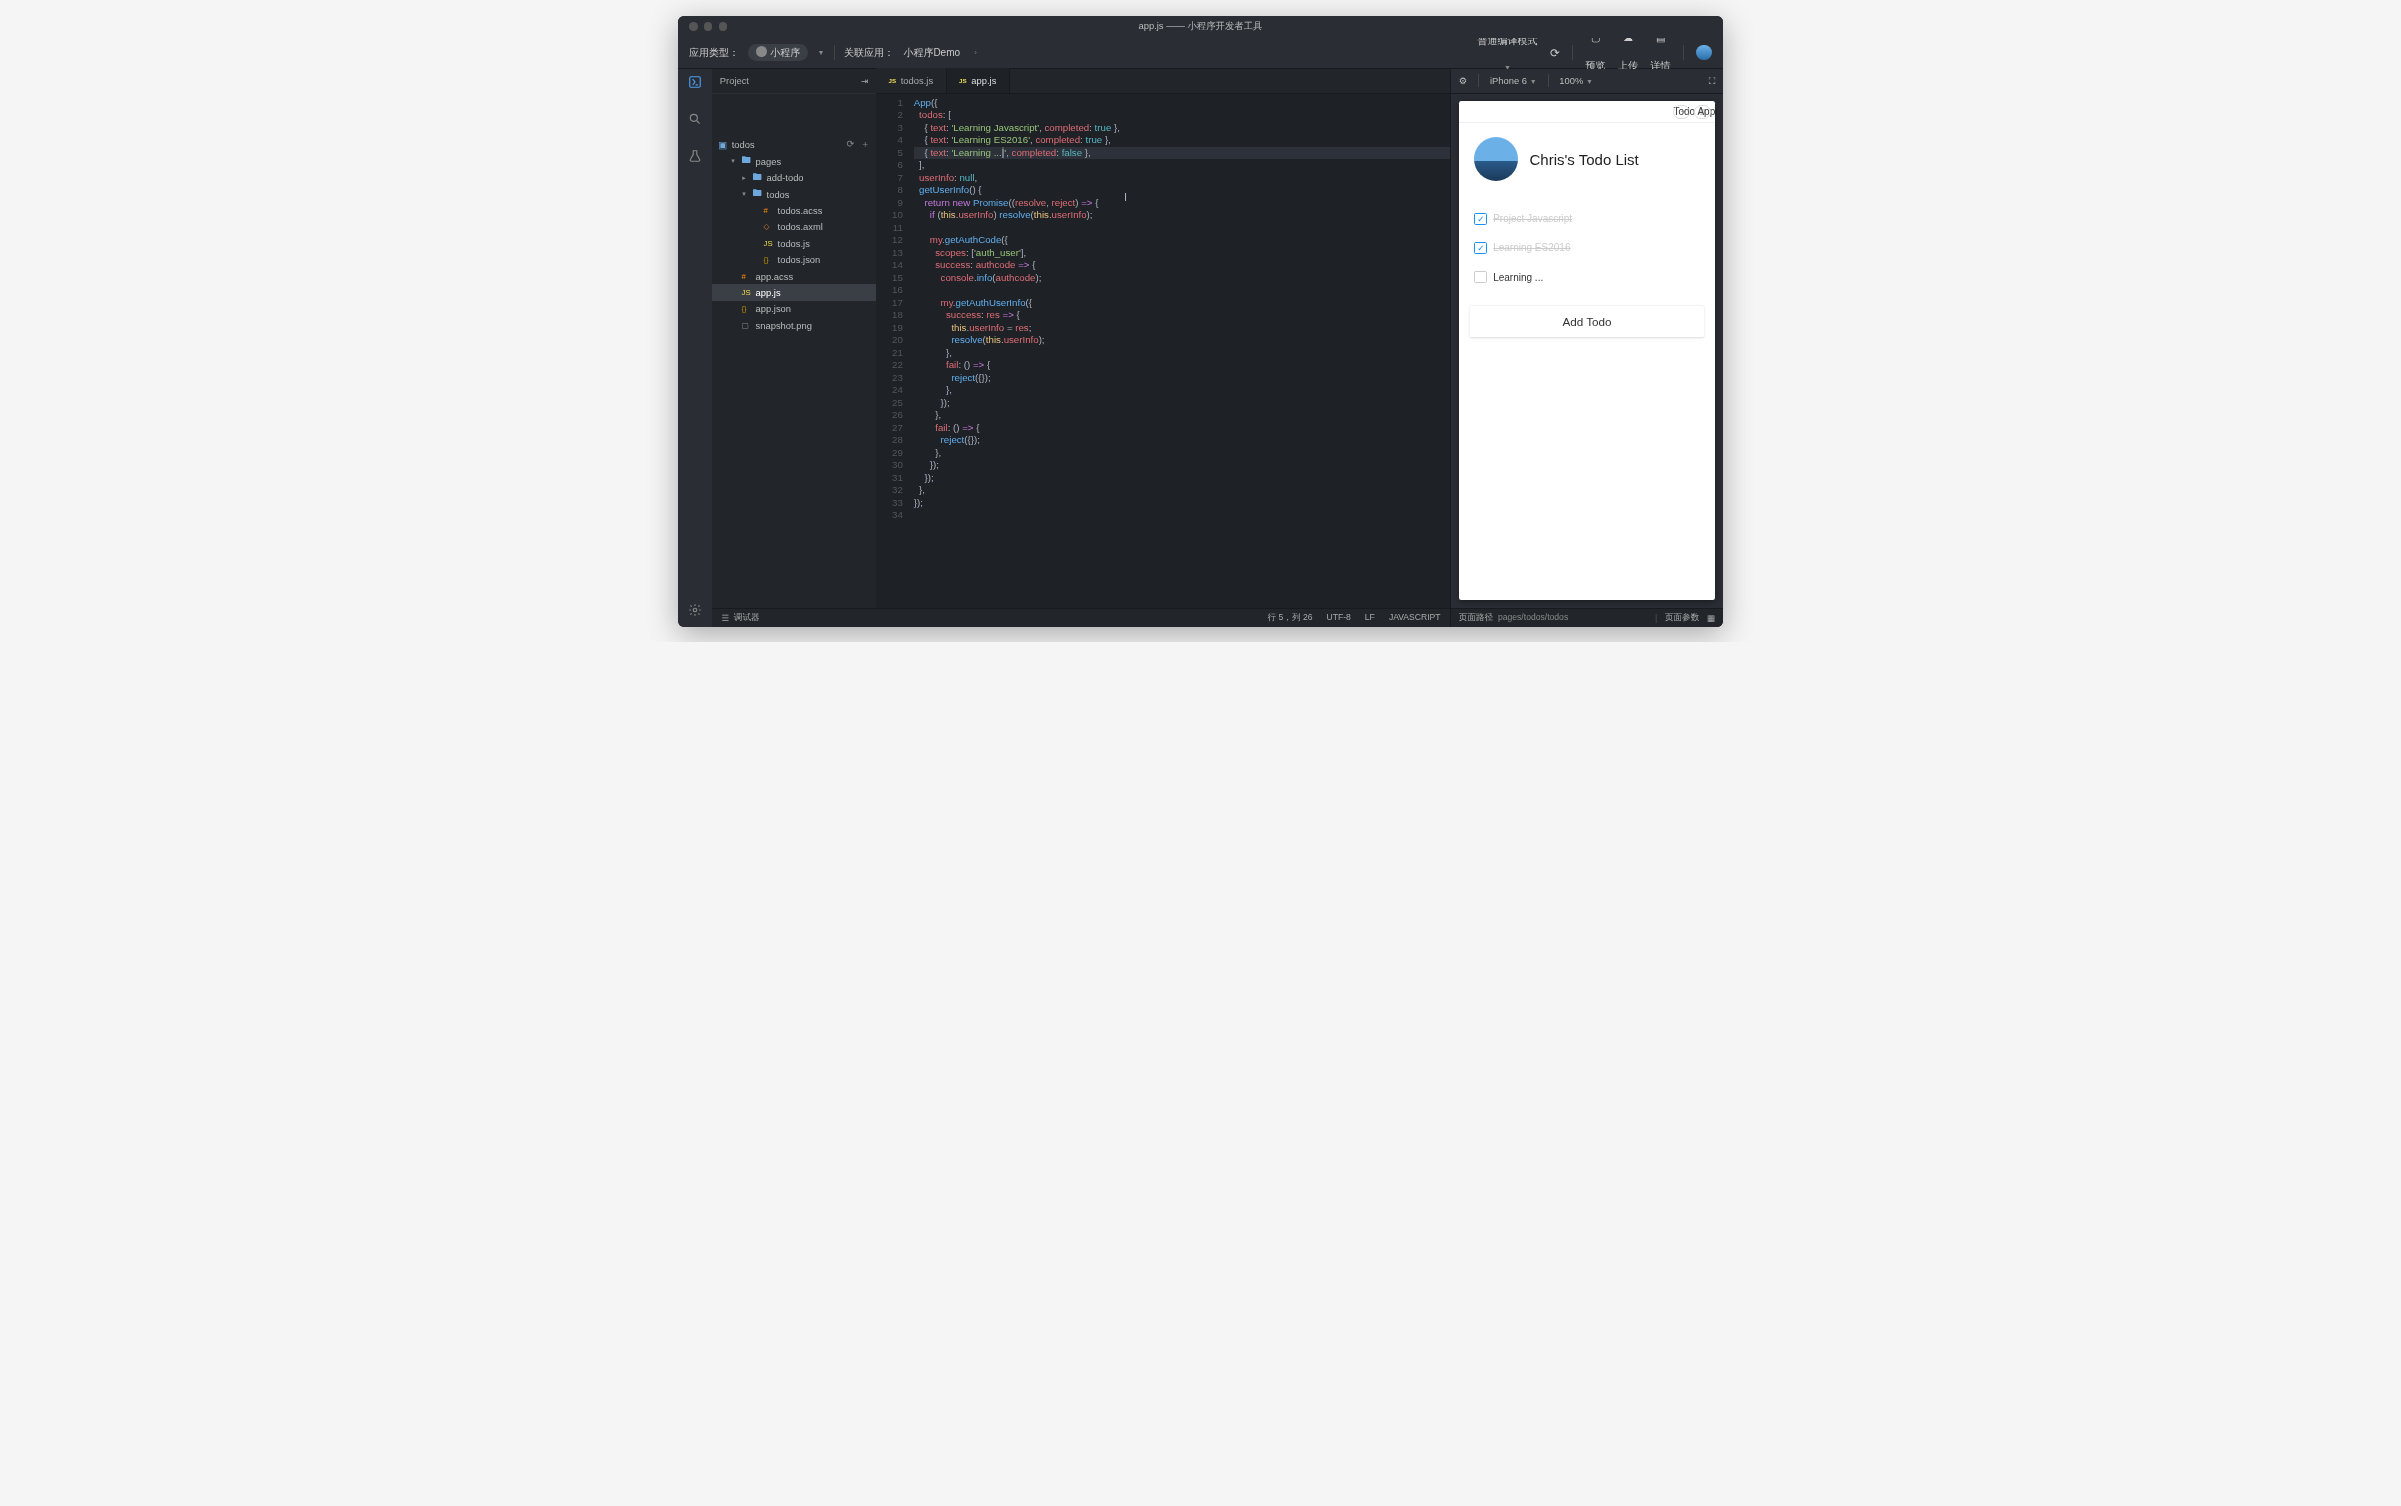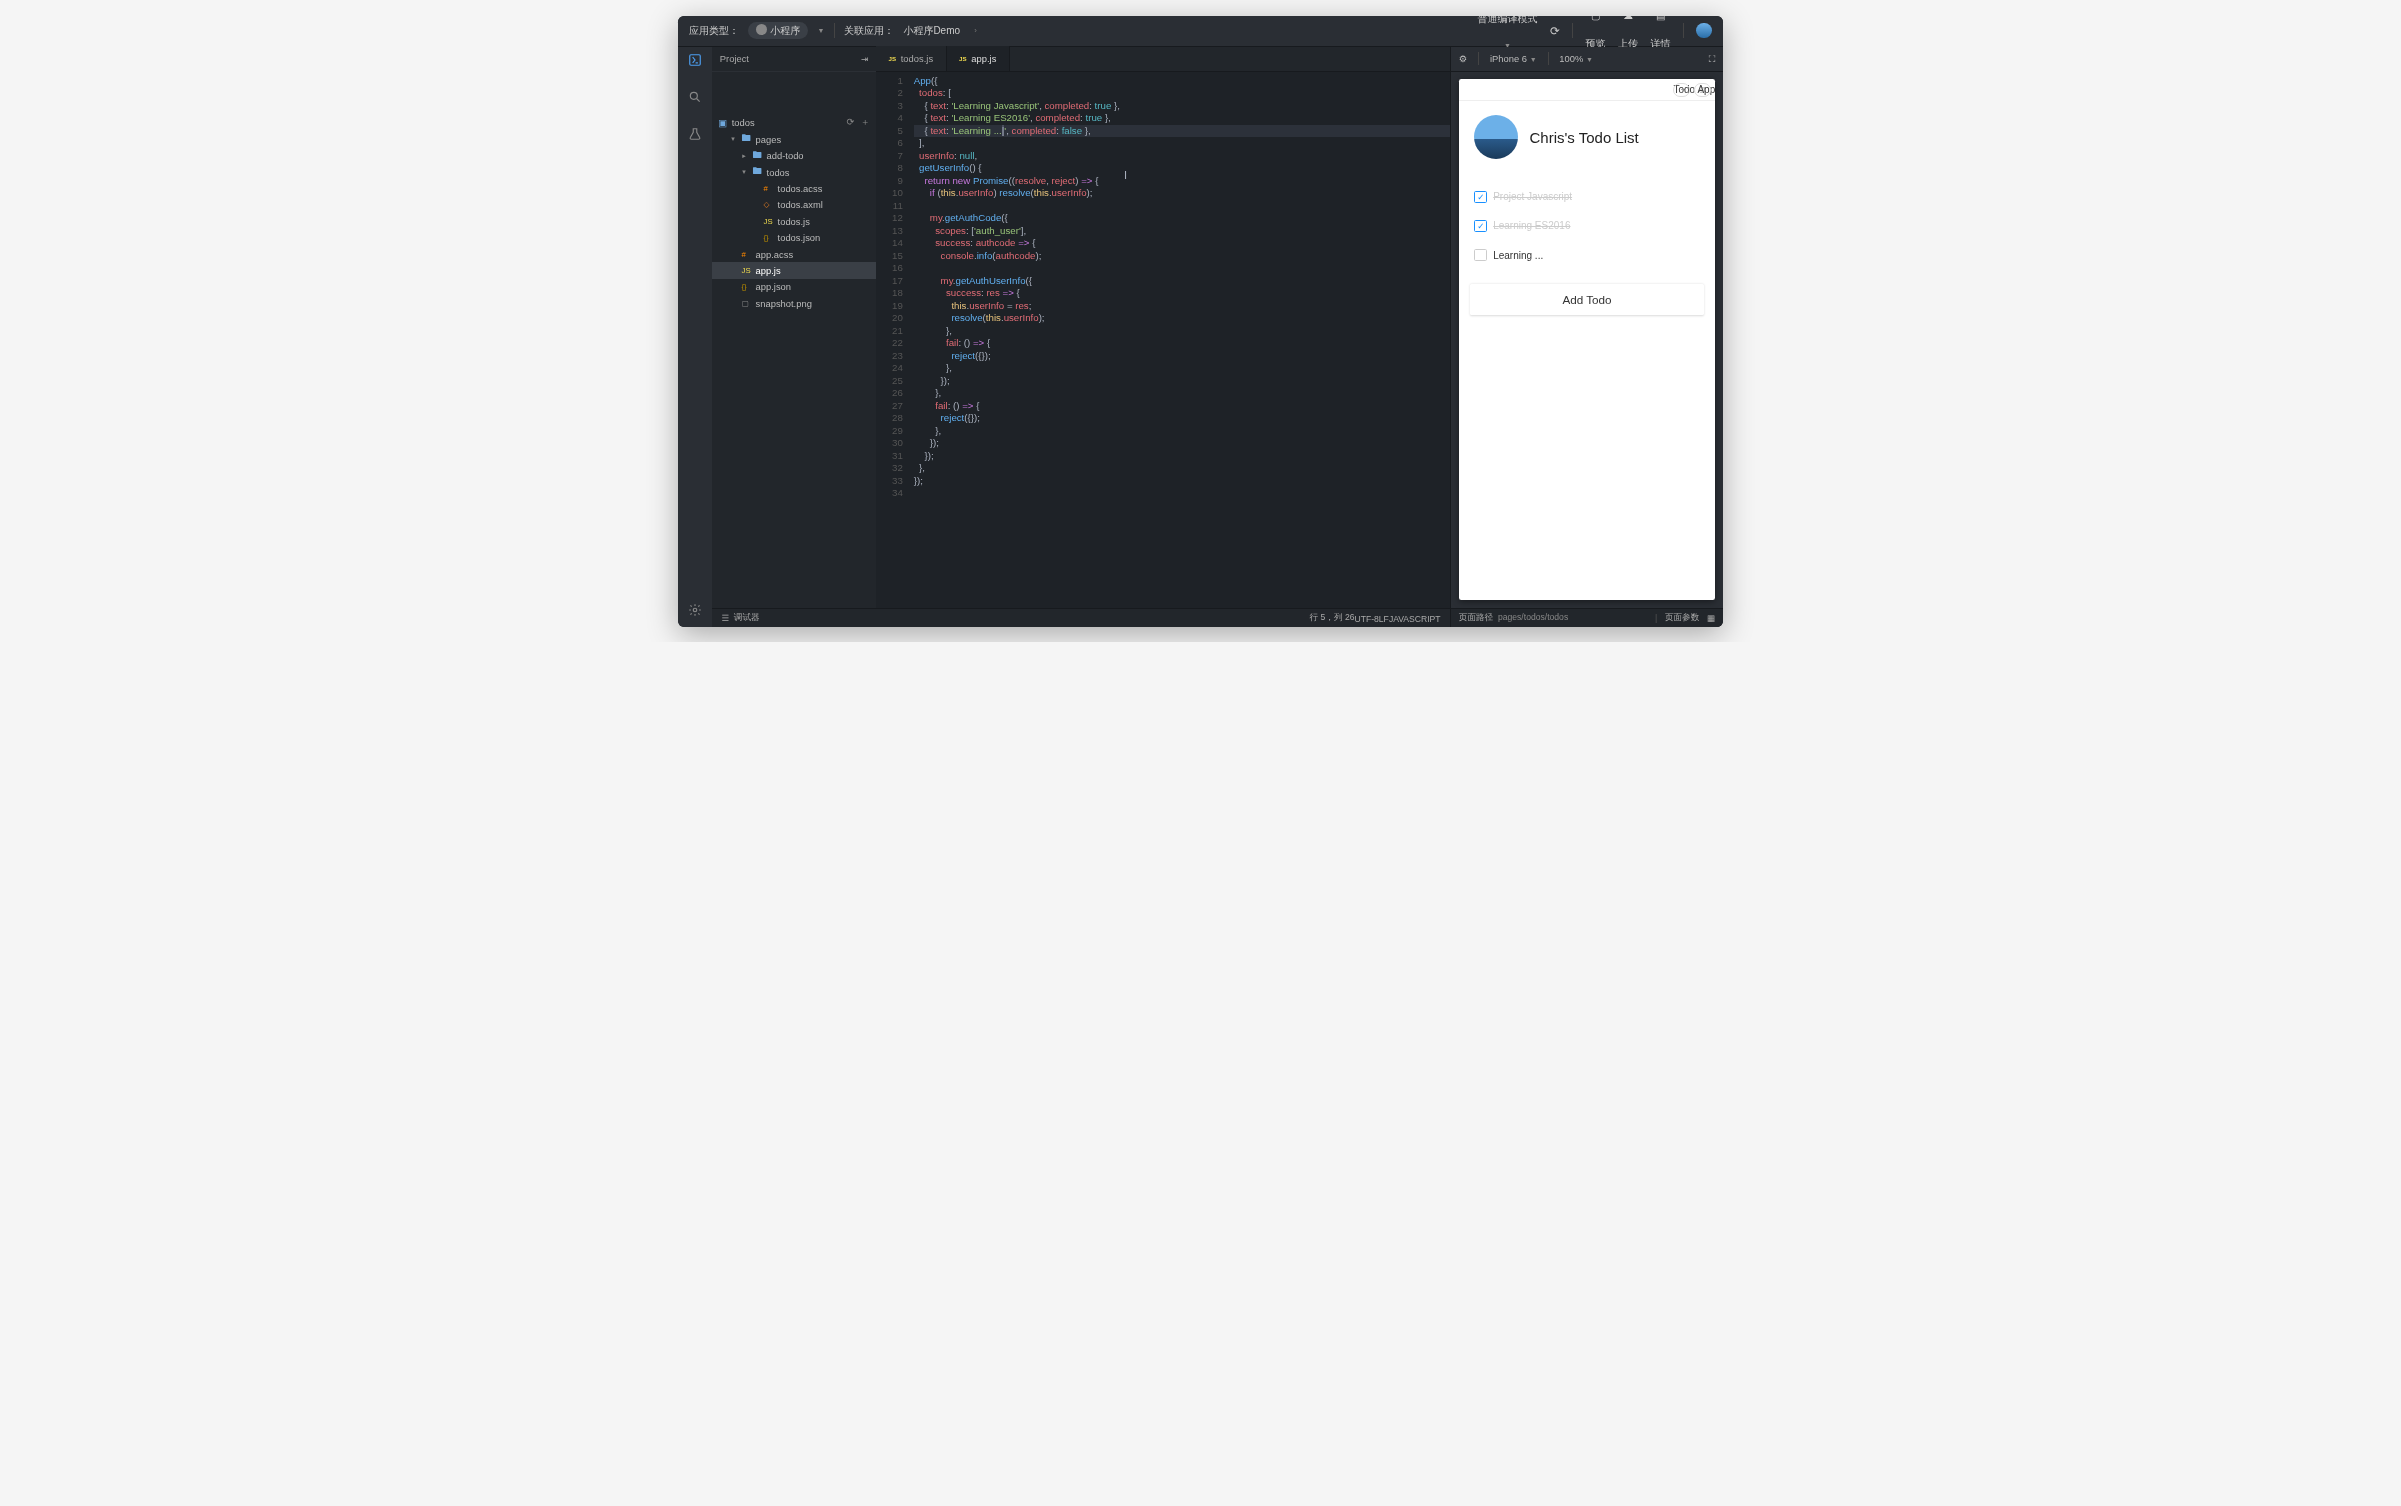--- a/index.html
+++ b/index.html
@@ -45,21 +45,21 @@
   .tab.active { background:#1e2227; color:#ddd; }
   .tab .jsbadge{font-size:6.2px;color:#f0db4f;font-weight:bold;}
   .code-area { flex:1; display:flex; font-family:Menlo,Consolas,monospace; font-size:9.7px; line-height:12.5px; overflow:hidden; position:relative;}
   .gutter { width:33px; text-align:right; color:#555; padding:3.1px 6.2px 0 0; background:#1e2227; user-select:none;}
   .code { flex:1; padding:3.1px 0 0 4.7px; color:#abb2bf; white-space:pre; overflow:hidden;}
   .code .line{height:12.5px;}
   .hl-line{background:#2c313a; display:inline-block; width:100%;}
   .k{color:#c678dd;} .s{color:#98c379;} .p{color:#abb2bf;} .b{color:#56b6c2;} .fn{color:#61afef;} .pr{color:#e06c75;} .th{color:#e5c07b;}
   .cursor-ibeam{position:absolute;left:248px;top:97px;color:#abb2bf;font-size:11px;}
   .status{height:18.7px;background:#22262b;border-top:0.8px solid #171a1e;display:flex;align-items:center;padding:0 9.4px;color:#aaa;font-size:8.6px;gap:14px;}
-  .status .r{margin-left:auto;display:flex;align-items:flex-end;}
+  .status .r{margin-left:auto;display:flex;gap:14px;}
   .preview { width:273px; background:#2a2e34; display:flex; flex-direction:column; border-left:0.8px solid #171a1e;}
   .pv-top{height:25px;display:flex;align-items:center;padding:0 7.8px;color:#bbb;font-size:9.4px;gap:9.4px;border-bottom:0.8px solid #171a1e;justify-content:space-between;}
   .pv-top .grp{display:flex;align-items:center;gap:11px;}
   .device-frame{flex:1;padding:7.8px;display:flex;}
   .screen{flex:1;background:#fff;border-radius:2.3px;box-shadow:0 1.6px 6.2px rgba(0,0,0,.4);display:flex;flex-direction:column;overflow:hidden;}
   .scr-head{height:22px;border-bottom:0.8px solid #eee;display:flex;align-items:center;justify-content:flex-end;position:relative;font-size:10px;color:#333;}
   .scr-head .btns{position:absolute;right:4.7px;display:flex;gap:3.1px;}
   .roundbtn{width:17px;height:14px;border:0.8px solid #ddd;border-radius:7px;display:flex;align-items:center;justify-content:center;font-size:7.8px;color:#666;}
   .scr-body{flex:1;padding:14px 11px;display:flex;flex-direction:column;}
   .profile{display:flex;align-items:center;gap:11px;margin-bottom:23.4px;padding:0 4.7px;}
@@ -70,20 +70,28 @@
   .cbx.unchecked{border-color:#ccc;color:transparent;}
   .completed{color:#ccc;text-decoration:line-through;}
   .addbtn{margin-top:14px;height:31px;border:none;background:#fff;box-shadow:0 0.8px 2.3px rgba(0,0,0,.15);border-radius:1.6px;font-size:11.7px;color:#333;}
   .pv-status{height:18.7px;background:#22262b;border-top:0.8px solid #171a1e;display:flex;align-items:center;padding:0 7.8px;color:#aaa;font-size:8.6px;justify-content:space-between;}
   svg{display:block;}
 </style>
 </head>
 <body>
 
 <div class="window">
+  <div class="titlebar">
+    <div class="dots">
+      <div class="dot"></div>
+      <div class="dot"></div>
+      <div class="dot"></div>
+    </div>
+    <div class="titlebar-title">app.js —— 小程序开发者工具</div>
+  </div>
 
   <div class="toolbar">
     <div class="left">
       <span>应用类型：</span>
       <span class="pill">
         <span style="width:11px;height:11px;border-radius:50%;background:#888;display:inline-block;"></span>
         <span>小程序</span>
       </span>
       <span class="chev">▼</span>
       <div class="vsep"></div>

